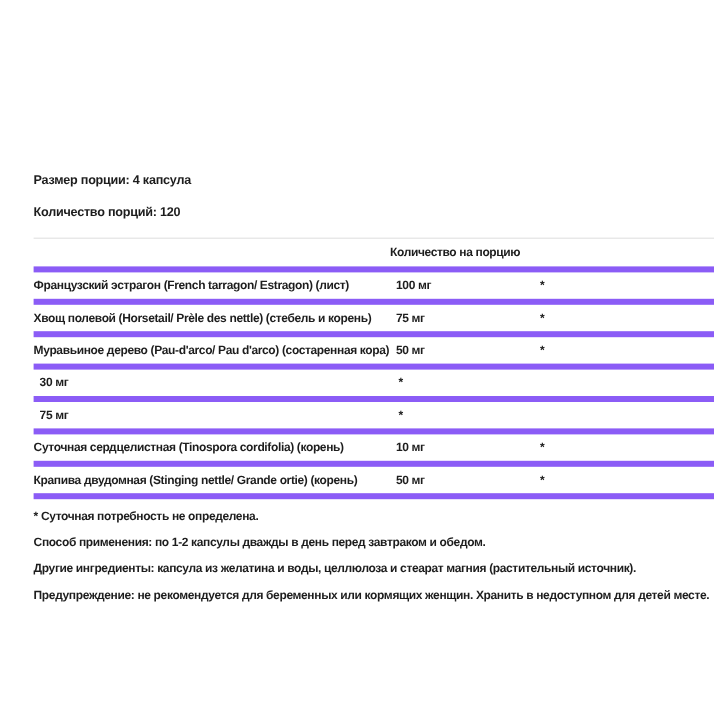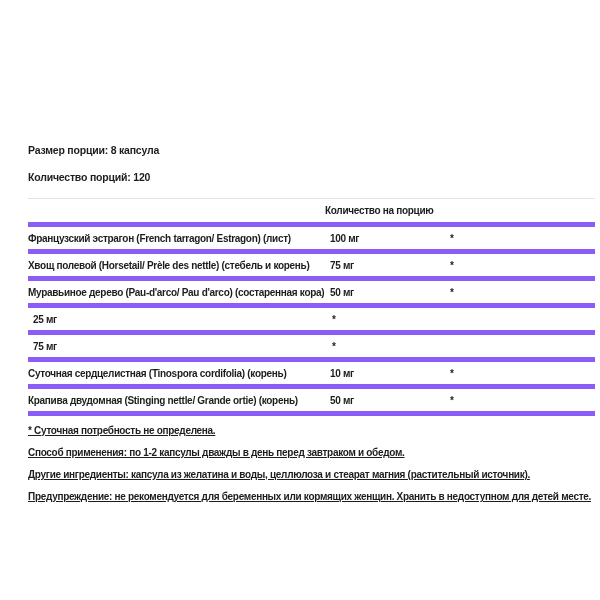--- a/index.html
+++ b/index.html
@@ -39,36 +39,36 @@
   }
   .row.header { height: 23px; }
   .cell {
     font-size: 10px;
     letter-spacing: -0.3px;
     white-space: nowrap;
     overflow: visible;
   }
   .row:not(.header) .cell.amount { padding-left: 5px; }
   .row:not(.header) .cell.dv { padding-left: 7px; }
-  .footnotes { margin-top: 9px; text-decoration: underline; }
+  .footnotes { margin-top: 9px; }
   .footnotes .foot {
     font-size: 10px;
     line-height: 12px;
     letter-spacing: -0.3px;
     margin-bottom: 10px;
     white-space: nowrap;
   }
 </style>
 </head>
 <body>
 
 <div class="sheet">
 
   <div class="serving-info">
-    <div class="line">Размер порции: 8 капсула</div>
+    <div class="line">Размер порции: 4 капсула</div>
     <div class="line">Количество порций: 120</div>
   </div>
 
   <div class="facts-table">
     <div class="row header">
       <div class="cell name"></div>
       <div class="cell amount">Количество на порцию</div>
     </div>
 
     <div class="row">
@@ -80,21 +80,21 @@
       <div class="cell name">Хвощ полевой (Horsetail/ Prèle des nettle) (стебель и корень)</div>
       <div class="cell amount">75 мг</div>
       <div class="cell dv">*</div>
     </div>
     <div class="row">
       <div class="cell name">Муравьиное дерево (Pau-d'arco/ Pau d'arco) (состаренная кора)</div>
       <div class="cell amount">50 мг</div>
       <div class="cell dv">*</div>
     </div>
     <div class="row">
-      <div class="cell amount">25 мг</div>
+      <div class="cell amount">30 мг</div>
       <div class="cell dv">*</div>
     </div>
     <div class="row">
       <div class="cell amount">75 мг</div>
       <div class="cell dv">*</div>
     </div>
     <div class="row">
       <div class="cell name">Суточная сердцелистная (Tinospora cordifolia) (корень)</div>
       <div class="cell amount">10 мг</div>
       <div class="cell dv">*</div>

